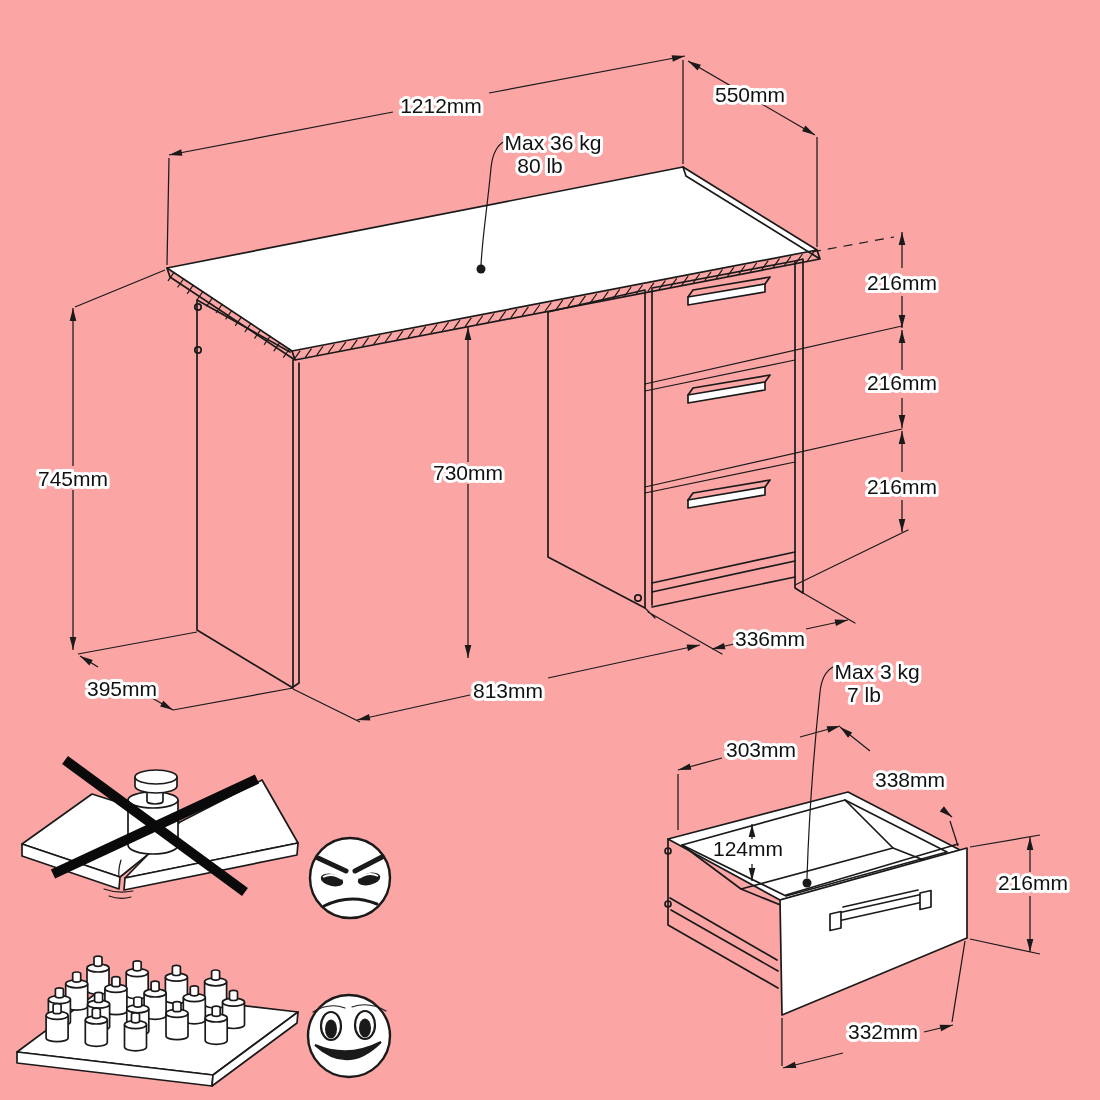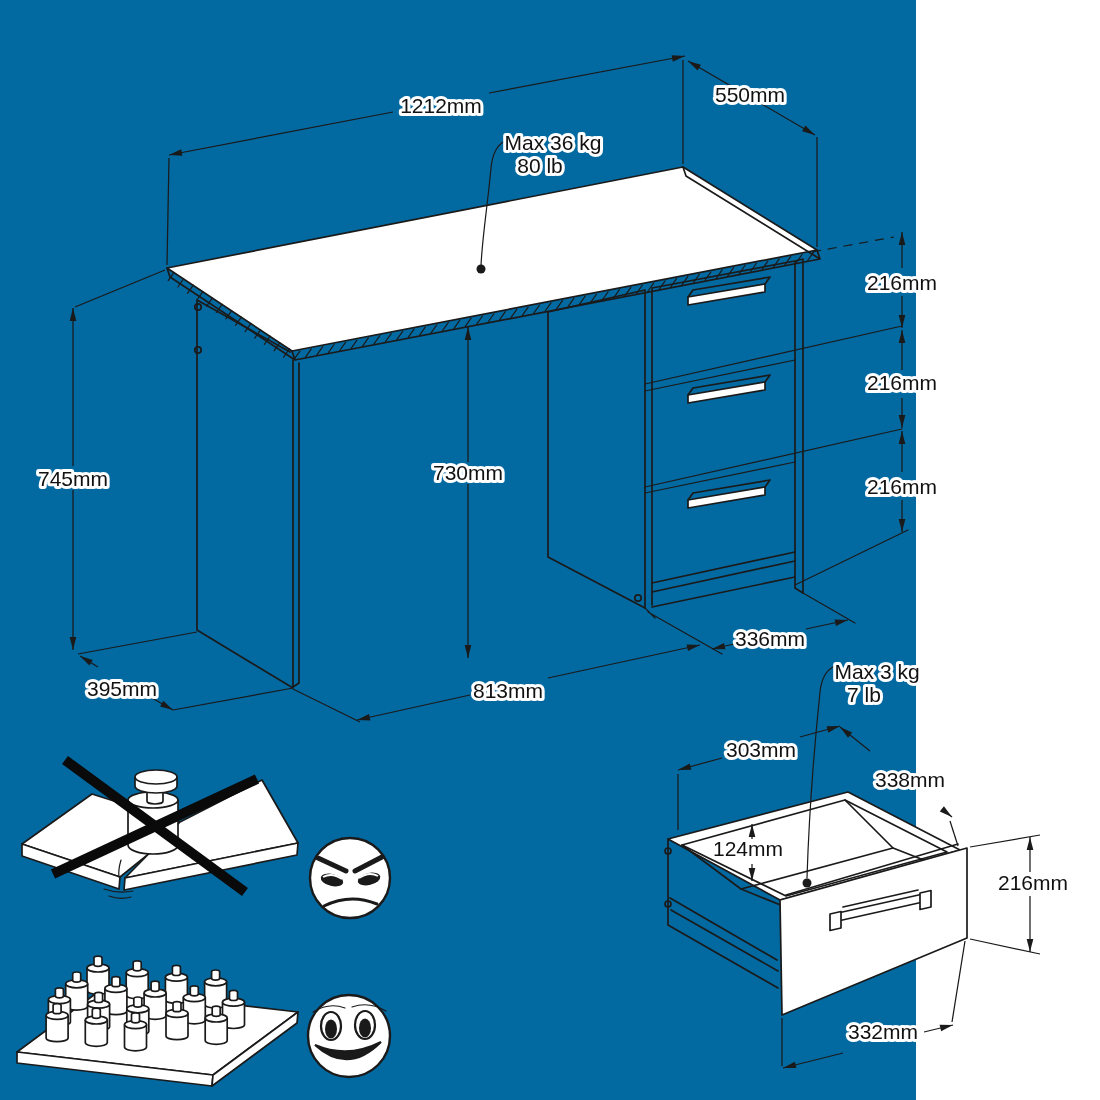--- a/index.html
+++ b/index.html
@@ -1,16 +1,16 @@
 <!DOCTYPE html>
 <html><head>
 <meta charset="utf-8">
 <style>
   html,body{margin:0;padding:0;background:#ffffff;}
-  .stage{width:916px;height:1100px;position:relative;background:#0369a1;}
+  .stage{width:1100px;height:1100px;position:relative;background:#fca5a5;}
   svg{display:block;}
   .s{stroke:#1a1a1a;stroke-width:1.7;fill:none;stroke-linecap:round;stroke-linejoin:round;}
   .sf{stroke:#1a1a1a;stroke-width:1.7;fill:#ffffff;stroke-linejoin:round;}
   .d{stroke:#1a1a1a;stroke-width:1.25;fill:none;stroke-linecap:butt;}
   .dash{stroke-dasharray:9 7;}
   .xs{stroke:#0a0a0a;stroke-width:10;fill:none;stroke-linecap:butt;}
   .blk{fill:#1a1a1a;stroke:none;}
   .thin{stroke:#1a1a1a;stroke-width:1.2;fill:none;stroke-linecap:round;}
   text{font-family:"Liberation Sans","DejaVu Sans",sans-serif;font-size:21px;fill:#111;
        text-anchor:middle;paint-order:stroke;stroke:#ffffff;stroke-width:6;stroke-linejoin:round;}

